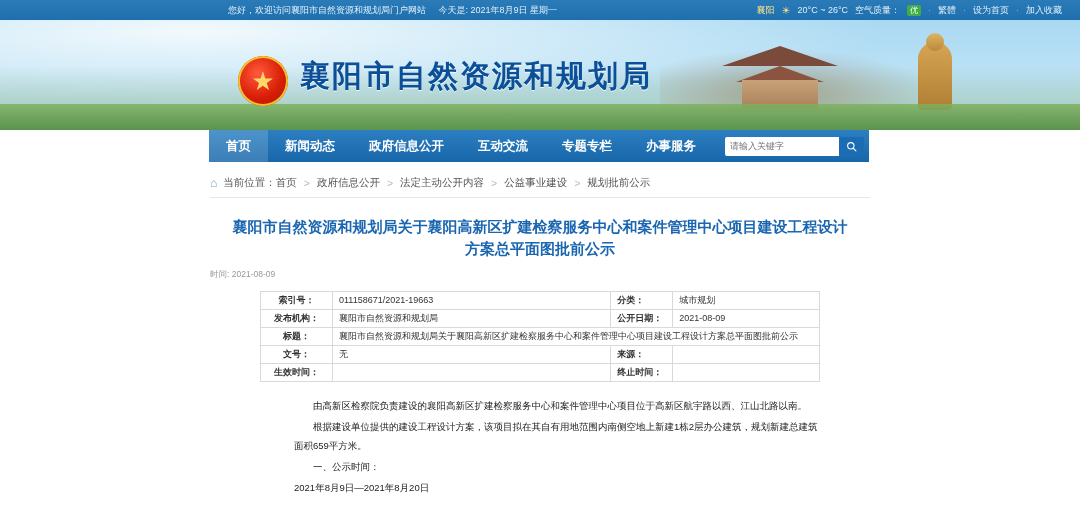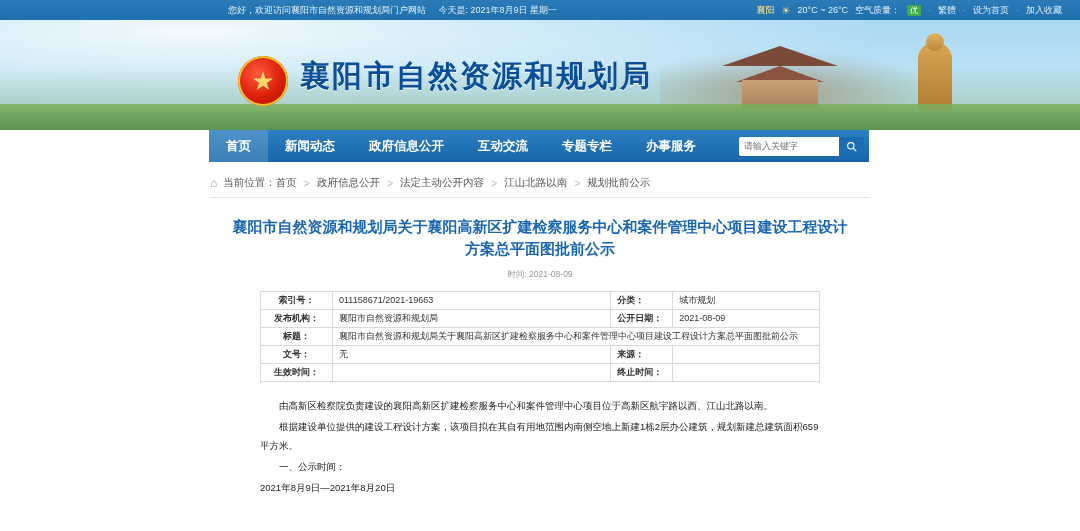--- a/index.html
+++ b/index.html
@@ -122,21 +122,21 @@
   .nav .item {
     display:flex; align-items:center; justify-content:center;
     color:#fff; font-size:12.5px; font-weight:700;
     padding: 0 17px; white-space:nowrap; cursor:pointer;
   }
   .nav .item.active { background: rgba(255,255,255,.16); }
   .nav .searchbox {
     margin-left:auto; display:flex; align-items:center; padding:0 5px 0 8px; gap:0;
   }
   .nav .searchbox input {
-    width: 100px; height: 19px; border:none; border-radius:2px 0 0 2px;
+    width: 114px; height: 19px; border:none; border-radius:2px 0 0 2px;
     font-size:9px; padding: 0 5px; color:#555; background:#fff; outline:none;
   }
   .nav .searchbtn {
     width: 25px; height: 19px; background:#1a6db2; border:none;
     border-radius:0 2px 2px 0; color:#fff; display:flex; align-items:center; justify-content:center;
     cursor:pointer;
   }
 
   
   .crumbwrap { width:1080px; display:flex; justify-content:center; }
@@ -150,37 +150,37 @@
   .crumb a { color:#555; text-decoration:none; }
 
   
   .artwrap { width:1080px; display:flex; justify-content:center; }
   .article { width: 660px; padding-top: 18px; }
   .art-title {
     color:#1b66b0; font-size: 15px; font-weight: 700; line-height: 22px;
     text-align:center; padding: 0 18px;
     font-family: "Liberation Sans", sans-serif;
   }
-  .art-date { text-align:center; font-size:8.5px; color:#999; margin-top: 9px; }
+  .art-date { text-align:left; font-size:8.5px; color:#999; margin-top: 9px; }
 
   table.meta {
     width: 560px; margin: 10px auto 0; border-collapse: collapse;
     font-size: 9px; color:#333;
   }
   table.meta td {
     border: 1px solid #d9d9d9; height: 16px; padding: 2px 6px; line-height: 13px;
   }
   table.meta td.lbl { width: 72px; text-align: center; font-weight:700; background:#fff; }
   table.meta td.lbl2 { width: 62px; font-weight:700; }
   table.meta td.val { }
 
   .body-text {
     width: 560px; margin: 14px auto 0; font-size: 9.5px; color:#222; line-height: 19px;
   }
-  .body-text p { text-indent: 2em; margin-bottom: 2px; }
+  .body-text p { text-indent: 2em; margin-bottom: 2px; margin-left: 34px; }
   .body-text p.noind { text-indent: 0; }
 
   
   .watermark {
     position:absolute; right: 74px; bottom: 18px; text-align:left;
     color: rgba(120,120,120,.55); pointer-events:none;
   }
   .watermark .w1 { font-size: 15px; }
   .watermark .w2 { font-size: 9.5px; margin-top: 3px; }
 </style>
@@ -250,21 +250,21 @@
   <div class="crumbwrap">
     <div class="crumb">
       <span class="home">⌂</span>
       <span>当前位置：</span>
       <a href="#">首页</a>
       <span class="sep">&gt;</span>
       <a href="#">政府信息公开</a>
       <span class="sep">&gt;</span>
       <a href="#">法定主动公开内容</a>
       <span class="sep">&gt;</span>
-      <a href="#">江山北路以南</a>
+      <a href="#">公益事业建设</a>
       <span class="sep">&gt;</span>
       <a href="#">规划批前公示</a>
     </div>
   </div>
 
   <div class="artwrap">
     <div class="article">
       <div class="art-title">襄阳市自然资源和规划局关于襄阳高新区扩建检察服务中心和案件管理中心项目建设工程设计方案总平面图批前公示</div>
       <div class="art-date">时间: 2021-08-09</div>
 

